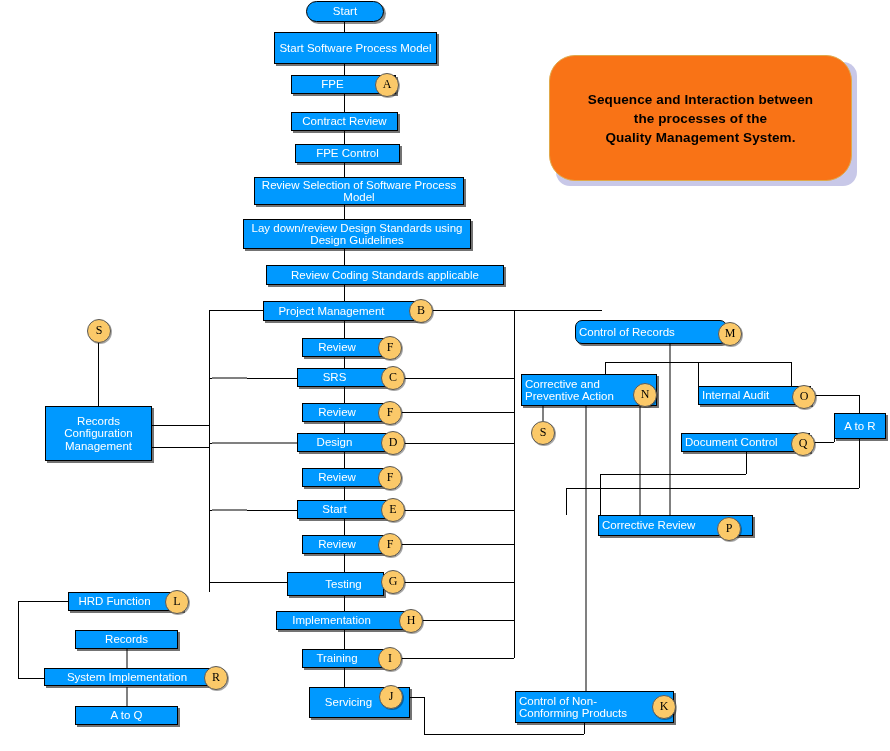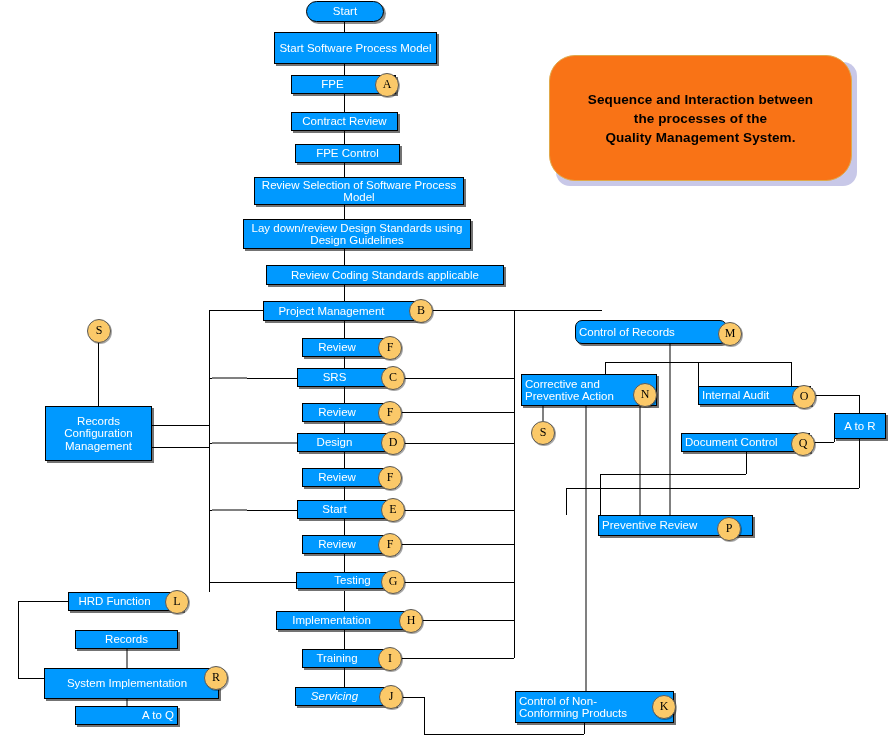--- a/index.html
+++ b/index.html
@@ -225,64 +225,64 @@
       </div>
       <div class="node lbl-off" style="left: 302px; top: 468px; width: 92px; height: 19px;">
         <span class="txt">Review</span>
       </div>
       <div class="node lbl-off" style="left: 297px; top: 500px; width: 97px; height: 19px;">
         <span class="txt">Start</span>
       </div>
       <div class="node lbl-off" style="left: 302px; top: 535px; width: 92px; height: 19px;">
         <span class="txt">Review</span>
       </div>
-      <div class="node lbl-off" style="left: 296px; top: 572px; width: 97px; height: 17px; padding-left: 41px;">
+      <div class="node lbl-off" style="left: 287px; top: 572px; width: 97px; height: 24px; padding-left: 41px;">
         <span class="txt">Testing</span>
       </div>
       <div class="node lbl-off" style="left: 276px; top: 611px; width: 133px; height: 19px;">
         <span class="txt">Implementation</span>
       </div>
       <div class="node lbl-off" style="left: 302px; top: 649px; width: 92px; height: 19px;">
         <span class="txt">Training</span>
       </div>
-      <div class="node lbl-off" style="left: 295px; top: 687px; width: 101px; height: 19px; font-style: italic;">
+      <div class="node lbl-off" style="left: 309px; top: 687px; width: 101px; height: 31px;">
         <span class="txt">Servicing</span>
       </div>
       <div class="node" style="left: 45px; top: 406px; width: 107px; height: 55px;">
         <span class="txt">Records Configuration Management</span>
       </div>
       <div class="node lbl-off" style="left: 68px; top: 592px; width: 115px; height: 19px;">
         <span class="txt">HRD Function</span>
       </div>
       <div class="node" style="left: 75px; top: 630px; width: 103px; height: 19px;">
         <span class="txt">Records</span>
       </div>
-      <div class="node lbl-off" style="left: 44px; top: 668px; width: 175px; height: 31px; padding-left: 16px;">
+      <div class="node lbl-off" style="left: 44px; top: 668px; width: 175px; height: 18px; padding-left: 16px;">
         <span class="txt">System Implementation</span>
       </div>
-      <div class="node" style="left: 75px; top: 706px; width: 103px; height: 19px; text-align: right;">
+      <div class="node" style="left: 75px; top: 706px; width: 103px; height: 19px;">
         <span class="txt">A to Q</span>
       </div>
       <div class="node left lbl-off" style="left: 575px; top: 320px; width: 152px; height: 24px; border-radius: 7px;">
         <span class="txt">Control of Records</span>
       </div>
       <div class="node left lbl-off" style="left: 521px; top: 374px; width: 136px; height: 32px;">
         <span class="txt">Corrective and Preventive Action</span>
       </div>
       <div class="node left lbl-off" style="left: 698px; top: 386px; width: 113px; height: 19px;">
         <span class="txt">Internal Audit</span>
       </div>
       <div class="node" style="left: 834px; top: 413px; width: 52px; height: 26px;">
         <span class="txt">A to R</span>
       </div>
       <div class="node left lbl-off" style="left: 681px; top: 433px; width: 129px; height: 19px;">
         <span class="txt">Document Control</span>
       </div>
       <div class="node left lbl-off" style="left: 598px; top: 515px; width: 155px; height: 21px;">
-        <span class="txt">Preventive Review</span>
+        <span class="txt">Corrective Review</span>
       </div>
       <div class="node left lbl-off" style="left: 515px; top: 691px; width: 159px; height: 32px;">
         <span class="txt">Control of Non- Conforming Products</span>
       </div>
     </div>
   <div id="badges">
       <div class="badge" style="left: 375px; top: 73px;">A</div>
       <div class="badge" style="left: 409px; top: 299px;">B</div>
       <div class="badge" style="left: 378px; top: 336px;">F</div>
       <div class="badge" style="left: 381px; top: 366px;">C</div>

